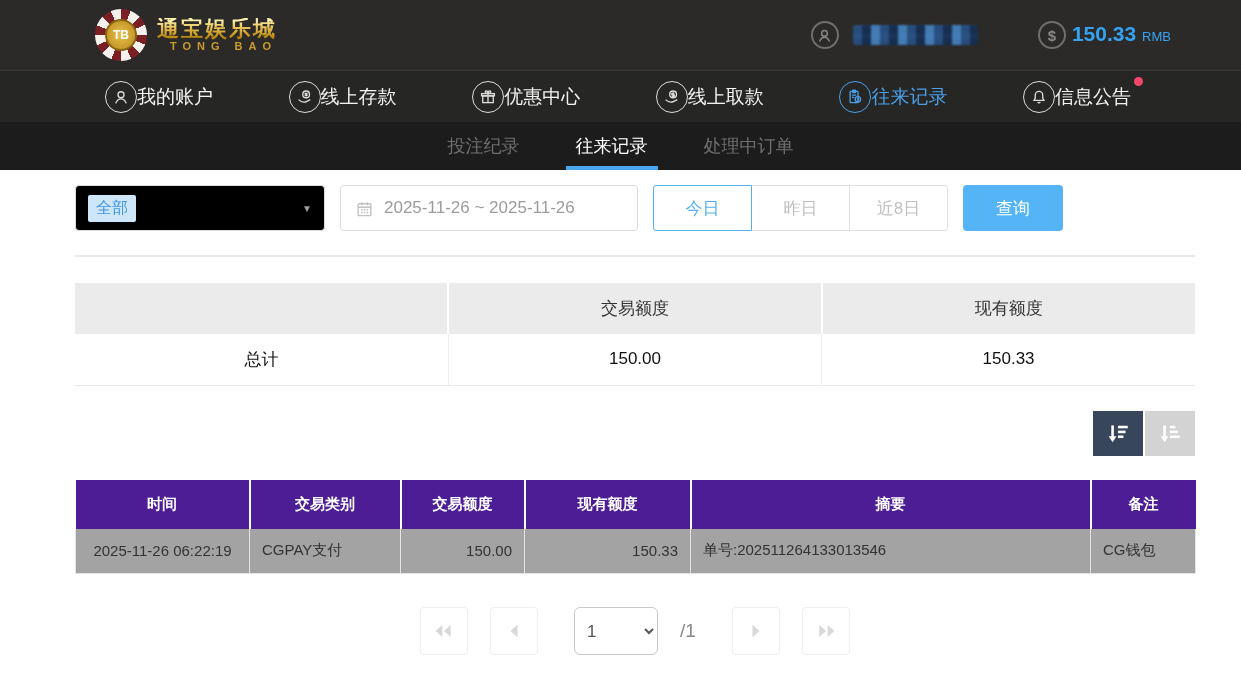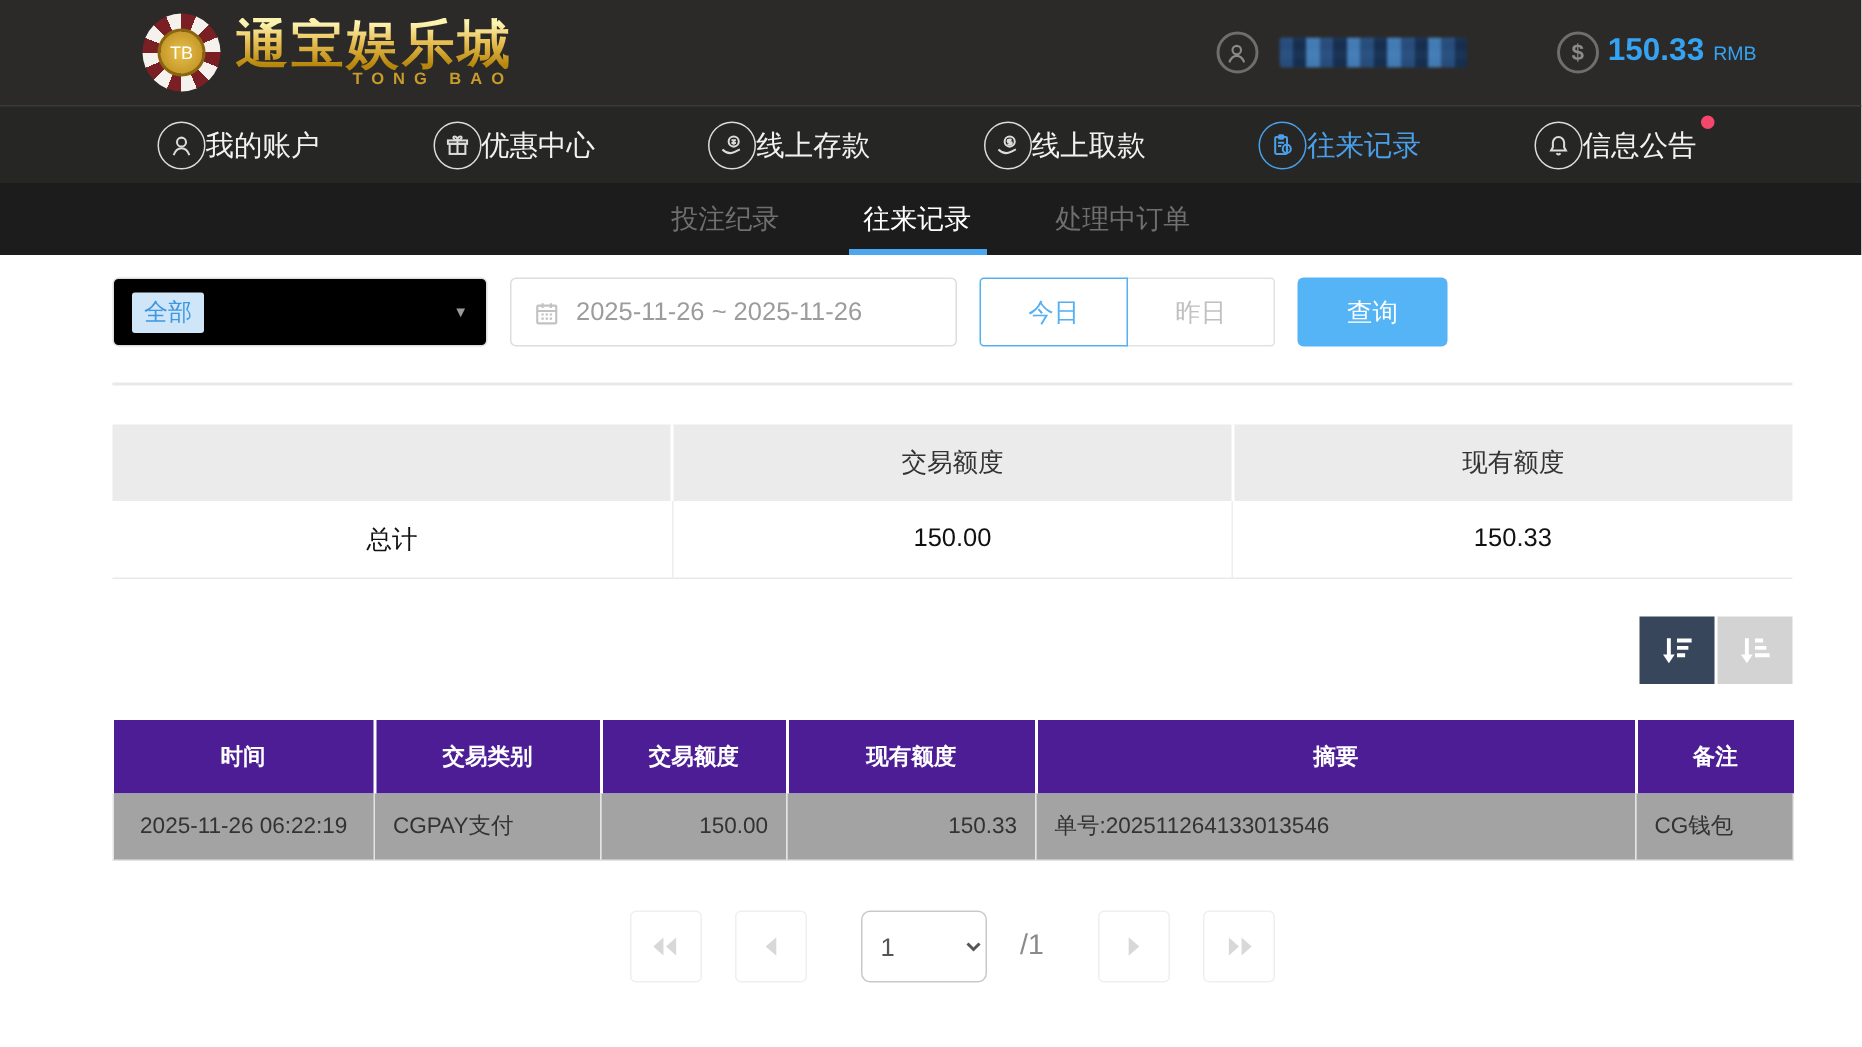--- a/index.html
+++ b/index.html
@@ -5,24 +5,24 @@
   * { margin:0; padding:0; box-sizing:border-box; }
   html,body { width:1241px; height:698px; background:#fff; font-family:"Liberation Sans", sans-serif; overflow:hidden; }
 
   
   .topbar { height:70px; background:#2b2a28; display:flex; align-items:center; padding:0 70px 0 95px; }
   .logo { display:flex; align-items:center; gap:10px; }
   .chip { width:52px; height:52px; border-radius:50%;
           background:repeating-conic-gradient(#7a2025 0deg 22deg, #f5f2ee 22deg 45deg);
           display:flex; align-items:center; justify-content:center; }
   .chip-inner { width:32px; height:32px; border-radius:50%; background:radial-gradient(#e8c04a,#b98a1e);
-          border:2px solid #8a6510; color:#fff; font-size:12px; font-weight:normal;
+          border:2px solid #8a6510; color:#fff; font-size:12px; font-weight:bold;
           display:flex; align-items:center; justify-content:center; }
   .logo-text { line-height:1; }
-  .logo-title { font-size:35px; font-weight:bold; letter-spacing:2px;
+  .logo-title { font-size:22px; font-weight:bold; letter-spacing:2px;
           background:linear-gradient(180deg,#fdf3b0 10%,#e8c054 45%,#b8860b 90%);
           -webkit-background-clip:text; background-clip:text; color:transparent; }
   .logo-sub { font-size:11px; font-weight:bold; color:#c89b2a; letter-spacing:6px; text-align:right; margin-top:1px; }
   .topbar-right { margin-left:auto; display:flex; align-items:center; gap:14px; }
   .icon-circle { width:28px; height:28px; border-radius:50%; border:2px solid #6e6e6e;
           display:flex; align-items:center; justify-content:center; color:#8a8a8a; flex:0 0 auto; }
   .blur-name { width:125px; height:20px; border-radius:2px;
           background:
             repeating-linear-gradient(90deg, rgba(40,80,130,.9) 0 9px, rgba(20,45,80,.85) 9px 18px, rgba(70,130,190,.9) 18px 27px),
             repeating-linear-gradient(0deg, rgba(30,60,100,.5) 0 6px, rgba(80,140,200,.5) 6px 12px);
@@ -143,36 +143,36 @@
       <svg width="18" height="18" viewBox="0 0 24 24" fill="none" stroke-width="1.8">
         <circle cx="12" cy="9" r="4"></circle>
           <path d="M5 20.5c1.6-4.2 4.2-6 7-6s5.4 1.8 7 6"></path>
       </svg>
     </span>
     <span>我的账户</span>
   </div>
   <div class="nav-item">
     <span class="nav-icon">
       <svg width="18" height="18" viewBox="0 0 24 24" fill="none" stroke-width="1.8">
+        <circle cx="13.5" cy="8.5" r="4.5"></circle>
+          <path d="M11.5 7.3h4M11.5 9.7h4M13.5 7.3v4"></path>
+        <path d="M3.5 15.5c3.5 3.5 7.5 4 11 2.2l4.5-2.2"></path>
+      </svg>
+    </span>
+    <span>线上存款</span>
+  </div>
+  <div class="nav-item">
+    <span class="nav-icon">
+      <svg width="18" height="18" viewBox="0 0 24 24" fill="none" stroke-width="1.8">
         <rect x="5" y="10.5" width="14" height="9"></rect>
           <rect x="3.5" y="7.5" width="17" height="3"></rect>
         <path d="M12 7.5v12M12 7.5c-3.5 0-4.8-3.6-2.4-3.6 1.6 0 2.4 2 2.4 3.6zm0 0c3.5 0 4.8-3.6 2.4-3.6-1.6 0-2.4 2-2.4 3.6z"></path>
       </svg>
     </span>
     <span>优惠中心</span>
-  </div>
-  <div class="nav-item">
-    <span class="nav-icon">
-      <svg width="18" height="18" viewBox="0 0 24 24" fill="none" stroke-width="1.8">
-        <circle cx="13.5" cy="8.5" r="4.5"></circle>
-          <path d="M11.5 7.3h4M11.5 9.7h4M13.5 7.3v4"></path>
-        <path d="M3.5 15.5c3.5 3.5 7.5 4 11 2.2l4.5-2.2"></path>
-      </svg>
-    </span>
-    <span>线上存款</span>
   </div>
   <div class="nav-item">
     <span class="nav-icon">
       <svg width="18" height="18" viewBox="0 0 24 24" fill="none" stroke-width="1.8">
         <circle cx="13.5" cy="8.5" r="4.5"></circle>
         <path d="M13.5 5.8v5.4M15.3 6.8h-2.6a1.1 1.1 0 000 2.2h1.6a1.1 1.1 0 010 2.2h-2.8"></path>
         <path d="M3.5 15.5c3.5 3.5 7.5 4 11 2.2l4.5-2.2"></path>
       </svg>
     </span>
     <span>线上取款</span>
@@ -217,20 +217,21 @@
     <div class="date-box">
       <svg width="19" height="19" viewBox="0 0 24 24" fill="none" stroke="#c2c2c2" stroke-width="1.8">
         <rect x="4" y="6" width="16" height="15" rx="1"></rect>
           <path d="M4 10.5h16M8.5 4v4M15.5 4v4M7.5 13.5h2M11 13.5h2M14.5 13.5h2M7.5 17h2M11 17h2M14.5 17h2"></path>
       </svg>
       <span>2025-11-26 ~ 2025-11-26</span>
     </div>
     <div class="seg-group">
       <button class="seg-btn active">今日</button>
       <button class="seg-btn">昨日</button>
+      <button class="seg-btn">近8日</button>
     </div>
     <button class="primary-btn">查询</button>
   </div>
 
   <div class="divider"></div>
 
   <table class="summary">
     <thead>
       <tr>
         <th></th>

